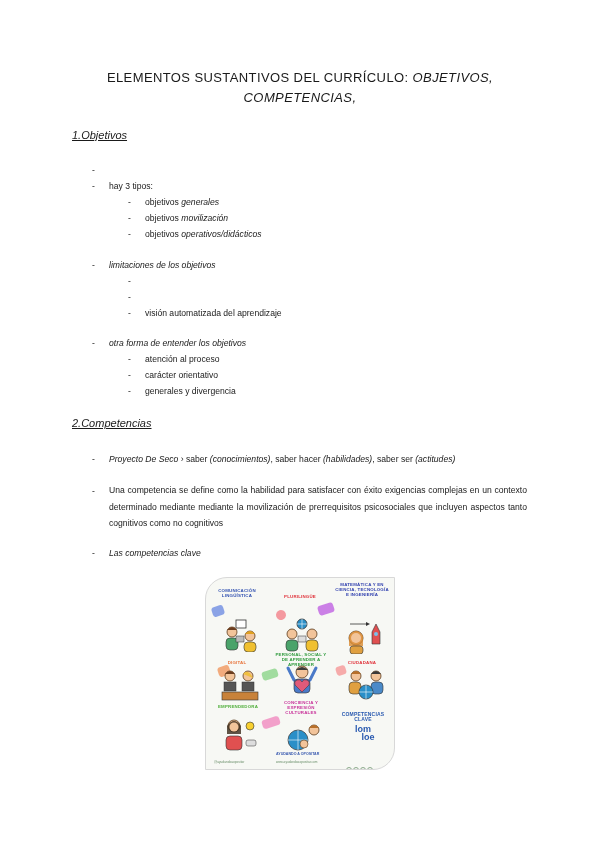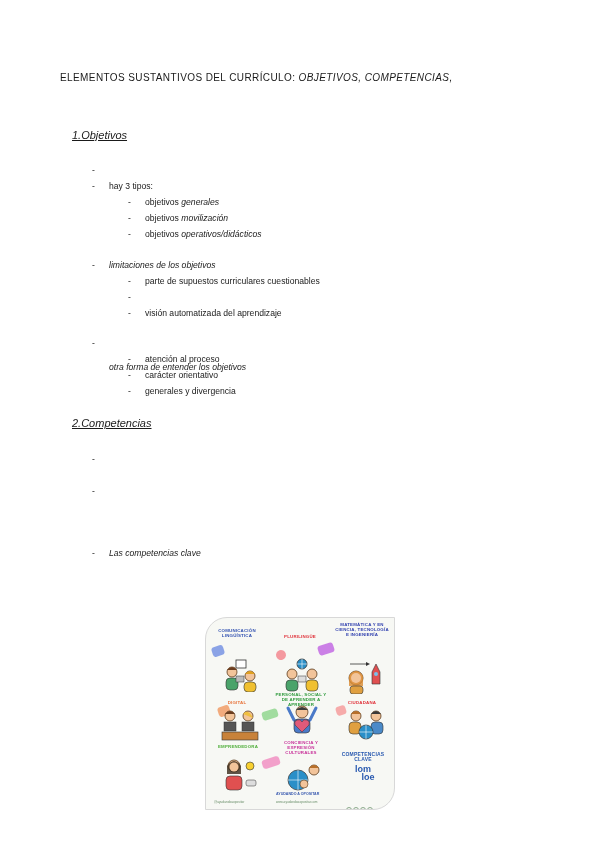--- a/index.html
+++ b/index.html
@@ -2,22 +2,22 @@
 <html><head>
 <meta charset="utf-8">
 <style>
   html, body { margin: 0; padding: 0; }
   body {
     width: 600px; height: 848px; background: #ffffff; position: relative; overflow: hidden;
     font-family: "Liberation Sans", sans-serif; color: #1a1a1a;
   }
   .page { position: absolute; left: 0; top: 0; width: 600px; height: 848px; }
   .title {
-    position: absolute; left: 60px; width: 480px; text-align: left;
-    font-size: 10px; letter-spacing: 0.4px; line-height: 20px; color: #1a1a1a;
+    position: absolute; left: 60px; width: 480px; text-align: center;
+    font-size: 13px; letter-spacing: 0.4px; line-height: 20px; color: #1a1a1a;
   }
   .title.l1 { top: 68px; }
   .title.l2 { top: 87px; }
   .title i { font-style: italic; }
   .title u { text-decoration: underline; }
   .heading {
     position: absolute; left: 72px; font-size: 11px; font-style: italic;
     text-decoration: underline; color: #1a1a1a;
   }
   .line {
@@ -31,21 +31,20 @@
   .para {
     position: absolute; left: 109px; width: 418px; font-size: 8.6px; line-height: 16.5px;
     text-align: justify; color: #1a1a1a;
   }
   i.it { font-style: italic; }
   
   .infographic {
     position: absolute; left: 205px; top: 577px; width: 188px; height: 191px;
     background: #f7f8f4; border: 1px solid #d8d8d8; border-radius: 22px 0 22px 0;
     overflow: hidden;
-    margin-top: 40px;
   }
   .ig-cell { position: absolute; text-align: center; }
   .ig-label { font-size: 4.4px; font-weight: bold; line-height: 5px; letter-spacing: 0.2px; }
   .ig-figure { position: absolute; }
   .blob { position: absolute; border-radius: 3px; opacity: 0.7; transform: rotate(-18deg); }
   .ig-footer { position: absolute; font-size: 3.2px; color: #6a8f6a; white-space: nowrap; }
 </style>
 </head>
 <body>
 
@@ -68,44 +67,47 @@
   <span class="dash lvl2-dash" style="top:212px;">-</span>
   <div class="line lvl2" style="top:212px;"><span>objetivos </span><i class="it">movilización</i></div>
 
   <span class="dash lvl2-dash" style="top:228px;">-</span>
   <div class="line lvl2" style="top:228px;"><span>objetivos </span><i class="it">operativos/didácticos</i></div>
 
   <span class="dash lvl1-dash" style="top:259px;">-</span>
   <div class="line lvl1" style="top:259px;"><i class="it">limitaciones de los objetivos</i></div>
 
   <span class="dash lvl2-dash" style="top:275px;">-</span>
-  <div class="line lvl2" style="top:275px;">parte de supuestos curriculares cuestionables</div>
 
   <span class="dash lvl2-dash" style="top:291px;">-</span>
 
   <span class="dash lvl2-dash" style="top:307px;">-</span>
   <div class="line lvl2" style="top:307px;">visión automatizada del aprendizaje</div>
 
   <span class="dash lvl1-dash" style="top:337px;">-</span>
-  <div class="line lvl1" style="top:337px;margin-top:24px;"><i class="it">otra forma de entender los objetivos</i></div>
+  <div class="line lvl1" style="top:337px;"><i class="it">otra forma de entender los objetivos</i></div>
 
   <span class="dash lvl2-dash" style="top:353px;">-</span>
   <div class="line lvl2" style="top:353px;">atención al proceso</div>
 
   <span class="dash lvl2-dash" style="top:369px;">-</span>
   <div class="line lvl2" style="top:369px;">carácter orientativo</div>
 
   <span class="dash lvl2-dash" style="top:385px;">-</span>
   <div class="line lvl2" style="top:385px;">generales y divergencia</div>
 
   <div class="heading" style="top:417px;">2.Competencias</div>
 
   <span class="dash lvl1-dash" style="top:453px;">-</span>
+  <div class="line lvl1" style="top:453px;">
+    <i class="it">Proyecto De Seco</i><span> › </span><span>saber </span><i class="it">(conocimientos)</i><span>, saber hacer </span><i class="it">(habilidades)</i><span>, saber ser </span><i class="it">(actitudes)</i>
+  </div>
 
   <span class="dash lvl1-dash" style="top:485px;">-</span>
+  <div class="para" style="top:482px;">Una competencia se define como la habilidad para satisfacer con éxito exigencias complejas en un contexto determinado mediante mediante la movilización de prerrequisitos psicosociales que incluyen aspectos tanto cognitivos como no cognitivos</div>
 
   <span class="dash lvl1-dash" style="top:547px;">-</span>
   <div class="line lvl1" style="top:547px;"><i class="it">Las competencias clave</i></div>
 
   <div class="infographic">
 
     <div class="blob" style="left:6px;top:28px;width:12px;height:10px;background:#5c7fe0;"></div>
     <div class="blob" style="left:70px;top:32px;width:10px;height:10px;background:#f2707a;border-radius:50%;"></div>
     <div class="blob" style="left:112px;top:26px;width:16px;height:10px;background:#b84de0;"></div>
     <div class="blob" style="left:12px;top:88px;width:12px;height:10px;background:#f08a4a;"></div>

